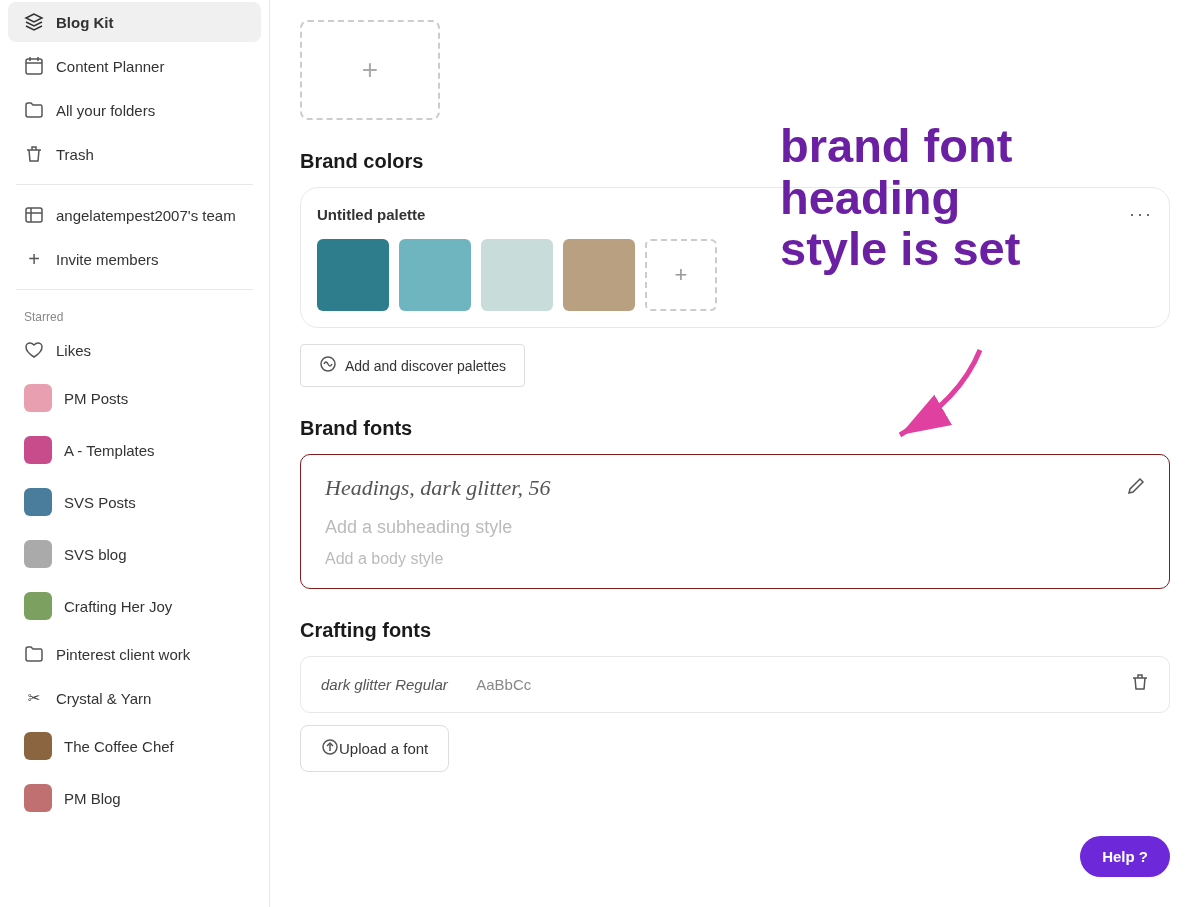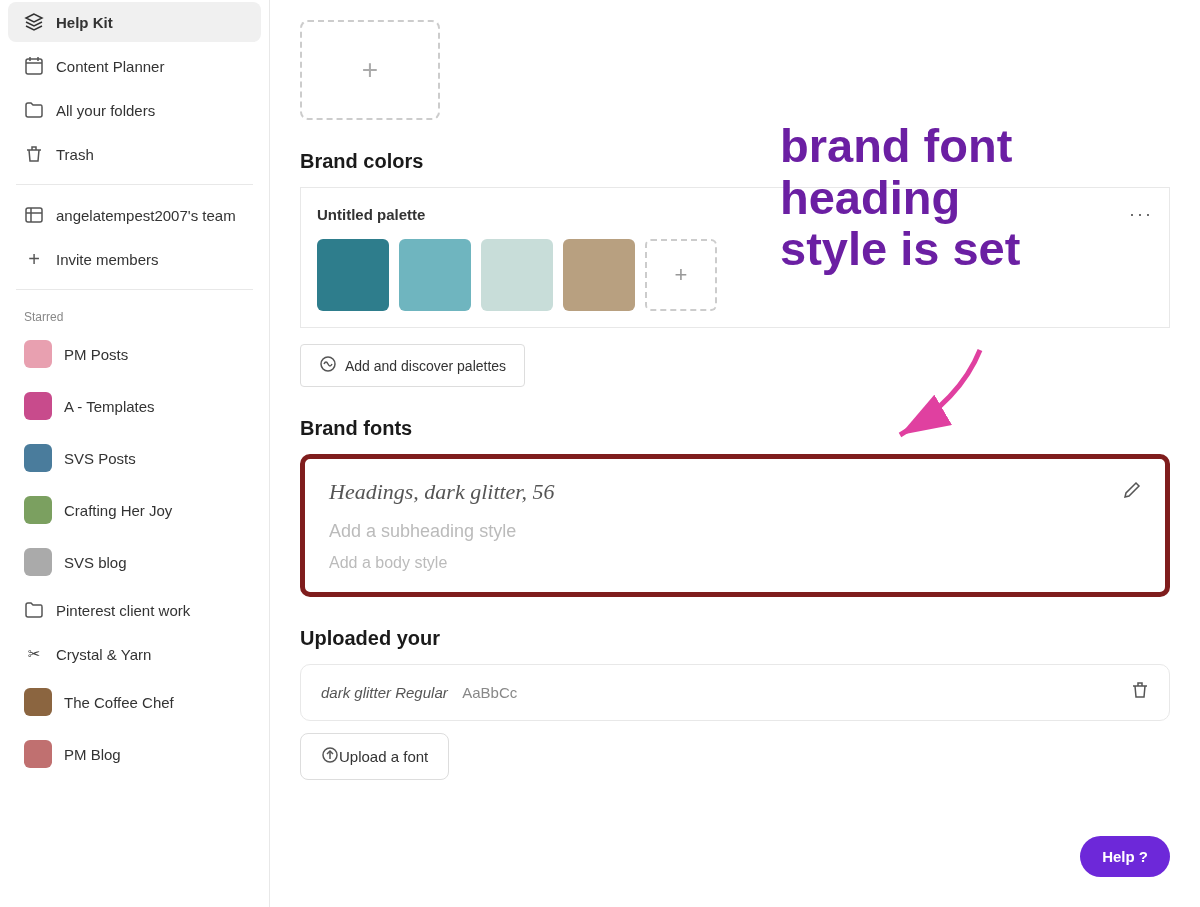--- a/index.html
+++ b/index.html
@@ -108,21 +108,21 @@
       color: #1a1a1a;
       margin-bottom: 14px;
     }
 
     
     .brand-colors-section {
       margin-bottom: 30px;
     }
     .palette-card {
       border: 1px solid #e8e8e8;
-      border-radius: 0;
+      border-radius: 18px;
       padding: 16px;
       margin-bottom: 16px;
     }
     .palette-header {
       display: flex;
       align-items: center;
       justify-content: space-between;
       margin-bottom: 14px;
     }
     .palette-name {
@@ -173,21 +173,21 @@
       font-size: 14px;
       color: #333;
       font-weight: 500;
     }
 
     
     .brand-fonts-section {
       margin-bottom: 30px;
     }
     .fonts-card {
-      border: 5px solid #7f1d1d;
+      border: 1px solid #7f1d1d;
       border-radius: 10px;
       padding: 20px 24px;
       margin-bottom: 16px;
     }
     .heading-font-row {
       display: flex;
       align-items: center;
       justify-content: space-between;
       margin-bottom: 16px;
     }
@@ -230,21 +230,21 @@
       margin-bottom: 12px;
     }
     .font-name {
       font-size: 15px;
       color: #555;
       font-style: italic;
     }
     .font-sample {
       font-size: 15px;
       color: #888;
-      margin-left: 10px;
+      margin-left: 24px;
     }
     .delete-btn {
       background: none;
       border: none;
       cursor: pointer;
       color: #888;
       font-size: 18px;
     }
     .upload-font-btn {
       display: flex;
@@ -310,21 +310,21 @@
 <aside class="sidebar">
 
   <div class="sidebar-item active">
     <span class="icon">
       <svg width="20" height="20" viewBox="0 0 20 20" fill="none" stroke="#333" stroke-width="1.5">
         <path d="M10 2 L2 6 L10 10 L18 6 Z"></path>
         <path d="M2 10 L10 14 L18 10"></path>
         <path d="M2 14 L10 18 L18 14"></path>
       </svg>
     </span>
-    <span>Help Kit</span>
+    <span>Blog Kit</span>
   </div>
 
   <div class="sidebar-item">
     <span class="icon">
       <svg width="20" height="20" viewBox="0 0 20 20" fill="none" stroke="#555" stroke-width="1.5">
         <rect x="2" y="3" width="16" height="15" rx="2"></rect>
         <line x1="2" y1="7" x2="18" y2="7"></line>
         <line x1="6" y1="1" x2="6" y2="5"></line>
         <line x1="14" y1="1" x2="14" y2="5"></line>
       </svg>
@@ -367,44 +367,52 @@
 
   <div class="invite-item">
     <span class="plus-icon">+</span>
     <span>Invite members</span>
   </div>
 
   <div class="sidebar-divider"></div>
 
   <div class="sidebar-section-label">Starred</div>
 
+  <div class="sidebar-item">
+    <span class="icon">
+      <svg width="20" height="20" viewBox="0 0 20 20" fill="none" stroke="#555" stroke-width="1.5">
+        <path d="M10 17 C10 17 2 12 2 7 C2 4.5 4 3 6 3 C7.5 3 9 4 10 5 C11 4 12.5 3 14 3 C16 3 18 4.5 18 7 C18 12 10 17 10 17Z"></path>
+      </svg>
+    </span>
+    <span>Likes</span>
+  </div>
 
   <div class="sidebar-item">
     <span class="avatar" style="background:#e8a0b0; border-radius:6px; width:28px; height:28px; flex-shrink:0;"></span>
     <span>PM Posts</span>
   </div>
 
   <div class="sidebar-item">
     <span class="avatar" style="background:#c84b8c; border-radius:6px; width:28px; height:28px; flex-shrink:0;"></span>
     <span>A - Templates</span>
   </div>
 
   <div class="sidebar-item">
     <span class="avatar" style="background:#4a7c9c; border-radius:6px; width:28px; height:28px; flex-shrink:0;"></span>
     <span>SVS Posts</span>
   </div>
 
   <div class="sidebar-item">
+    <span class="avatar" style="background:#aaa; border-radius:6px; width:28px; height:28px; flex-shrink:0;"></span>
+    <span>SVS blog</span>
+  </div>
+
+  <div class="sidebar-item">
     <span class="avatar" style="background:#7ba060; border-radius:6px; width:28px; height:28px; flex-shrink:0;"></span>
     <span>Crafting Her Joy</span>
-  </div>
-
-  <div class="sidebar-item">
-    <span class="avatar" style="background:#aaa; border-radius:6px; width:28px; height:28px; flex-shrink:0;"></span>
-    <span>SVS blog</span>
   </div>
 
   <div class="sidebar-item">
     <span class="icon">
       <svg width="20" height="20" viewBox="0 0 20 20" fill="none" stroke="#555" stroke-width="1.5">
         <path d="M2 5 C2 4 3 3 4 3 L7 3 L9 5 L17 5 C18 5 18 6 18 7 L18 15 C18 16 17 17 16 17 L4 17 C3 17 2 16 2 15 Z"></path>
       </svg>
     </span>
     <span>Pinterest client work</span>
   </div>
@@ -467,21 +475,21 @@
             <path d="M13 2 L16 5 L6 15 L2 16 L3 12 Z"></path>
           </svg>
         </button>
       </div>
       <div class="add-style-text">Add a subheading style</div>
       <div class="add-body-style-text">Add a body style</div>
     </div>
   </div>
 
   <div class="uploaded-fonts-section">
-    <h2 class="section-heading">Uploaded your</h2>
+    <h2 class="section-heading">Crafting fonts</h2>
     <div class="font-row">
       <div>
         <span class="font-name">dark glitter Regular</span>
         <span class="font-sample">AaBbCc</span>
       </div>
       <button class="delete-btn">
         <svg width="18" height="18" viewBox="0 0 18 18" fill="none" stroke="#555" stroke-width="1.5">
           <polyline points="2 5 4 5 16 5"></polyline>
           <path d="M7 5 L7 2 L11 2 L11 5"></path>
           <path d="M4 5 L5 16 L13 16 L14 5"></path>

